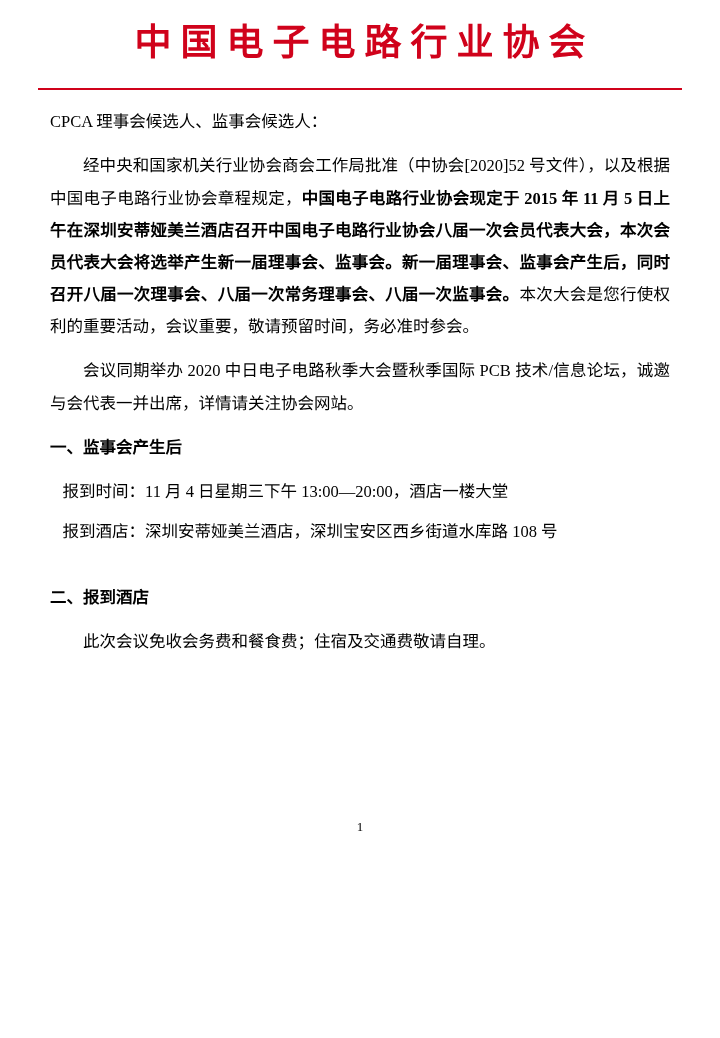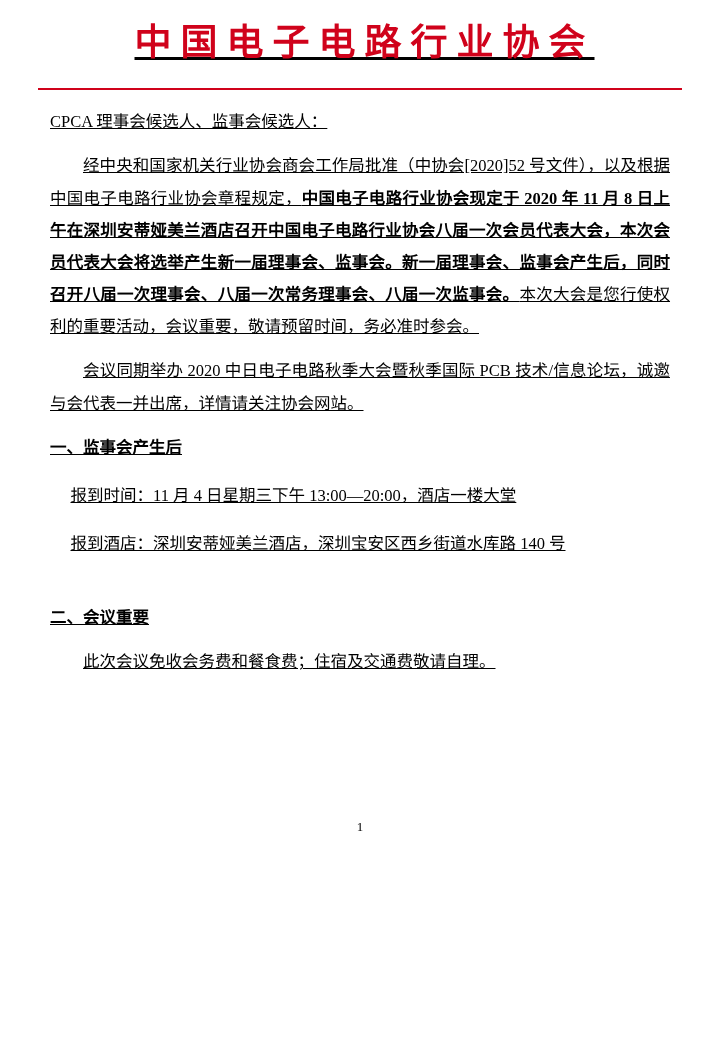--- a/index.html
+++ b/index.html
@@ -14,21 +14,20 @@
     color: #000000;
     position: relative;
     overflow: hidden;
   }
   .page {
     width: 720px;
     height: 849px;
     box-sizing: border-box;
     padding: 14px 38px 0 38px;
     position: relative;
-    text-decoration: underline;
   }
   
   .masthead {
     text-align: center;
     color: #d0021b;
     font-family: "Liberation Serif", "DejaVu Serif", serif;
     font-weight: bold;
     font-size: 37px;
     letter-spacing: 9px;
     line-height: 1.25;
@@ -83,21 +82,21 @@
   .bold {
     font-weight: bold;
   }
   .section-head {
     margin-top: 6px;
     font-weight: bold;
     font-size: 16.5px;
   }
   .sub-line {
     text-indent: 1em;
-    margin: 16px;
+    margin: 8px;
   }
   .sub-line-deep {
     text-indent: 6.1em;
     margin: 0;
   }
   .gap-lg { height: 20px; }
   .page-number {
     position: absolute;
     bottom: 14px;
     left: 0;
@@ -115,34 +114,34 @@
 
 
   <hr class="red-rule">
 
 
   <div class="body-text">
 
     <p class="p">CPCA 理事会候选人、监事会候选人：</p>
 
     <p class="p indent">
-      <span>经中央和国家机关行业协会商会工作局批准（中协会[2020]52 号文件），以及根据中国电子电路行业协会章程规定，</span><span class="bold">中国电子电路行业协会现定于 2020 年 11 月 8 日上午在深圳安蒂娅美兰酒店召开中国电子电路行业协会八届一次会员代表大会，本次会员代表大会将选举产生新一届理事会、监事会。新一届理事会、监事会产生后，同时召开八届一次理事会、八届一次常务理事会、八届一次监事会。</span><span>本次大会是您行使权利的重要活动，会议重要，敬请预留时间，务必准时参会。</span>
+      <span>经中央和国家机关行业协会商会工作局批准（中协会[2020]52 号文件），以及根据中国电子电路行业协会章程规定，</span><span class="bold">中国电子电路行业协会现定于 2015 年 11 月 5 日上午在深圳安蒂娅美兰酒店召开中国电子电路行业协会八届一次会员代表大会，本次会员代表大会将选举产生新一届理事会、监事会。新一届理事会、监事会产生后，同时召开八届一次理事会、八届一次常务理事会、八届一次监事会。</span><span>本次大会是您行使权利的重要活动，会议重要，敬请预留时间，务必准时参会。</span>
     </p>
 
     <p class="p indent">
       <span>会议同期举办 2020 中日电子电路秋季大会暨秋季国际 PCB 技术/信息论坛，诚邀与会代表一并出席，详情请关注协会网站。</span>
     </p>
 
 
     <p class="p section-head">一、监事会产生后</p>
     <p class="p sub-line">报到时间：11 月 4 日星期三下午 13:00—20:00，酒店一楼大堂</p>
-    <p class="p sub-line">报到酒店：深圳安蒂娅美兰酒店，深圳宝安区西乡街道水库路 140 号</p>
+    <p class="p sub-line">报到酒店：深圳安蒂娅美兰酒店，深圳宝安区西乡街道水库路 108 号</p>
 
     <div class="gap-lg"></div>
 
-    <p class="p section-head">二、会议重要</p>
+    <p class="p section-head">二、报到酒店</p>
     <p class="p indent">此次会议免收会务费和餐食费；住宿及交通费敬请自理。</p>
 
   </div>
 
   <div class="page-number">1</div>
 
 </div>
 
 </body></html>

